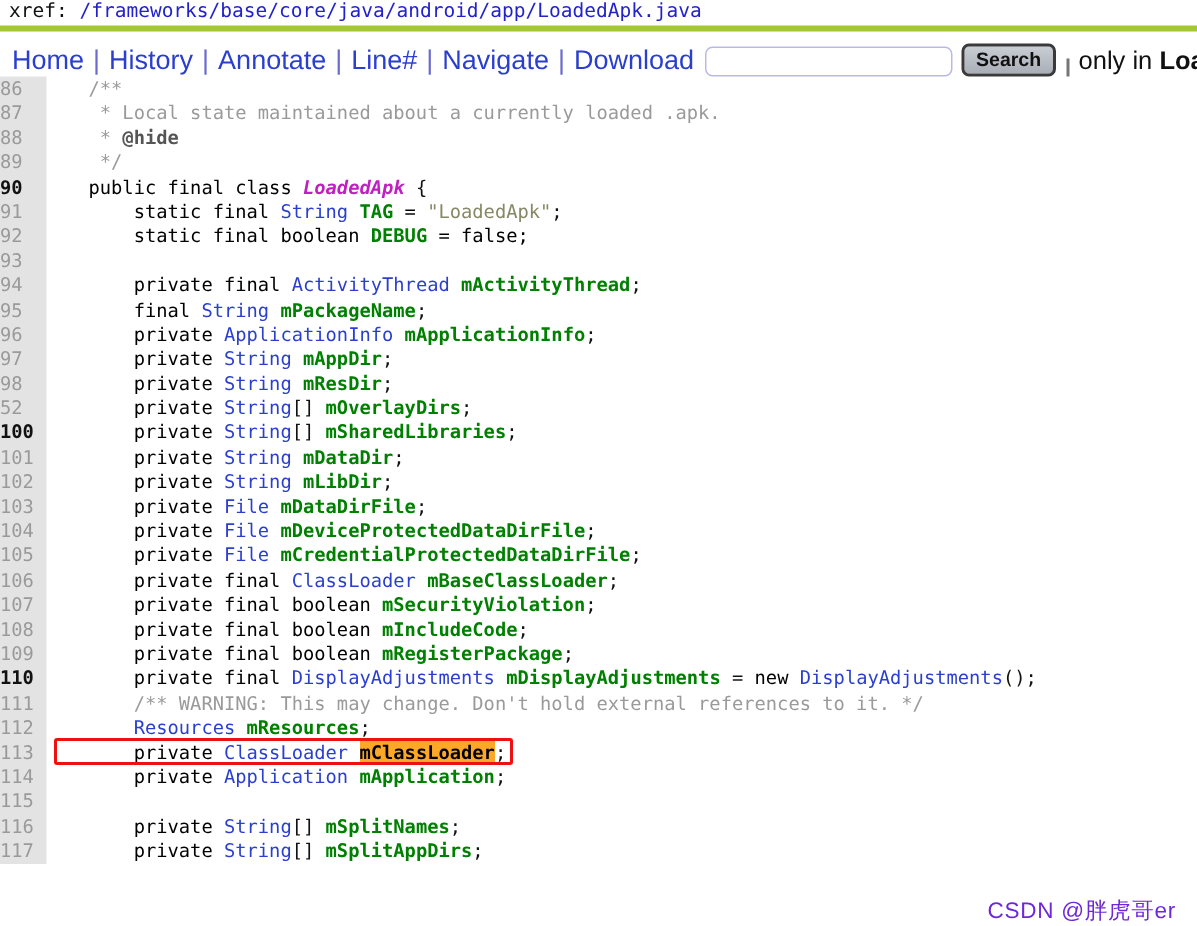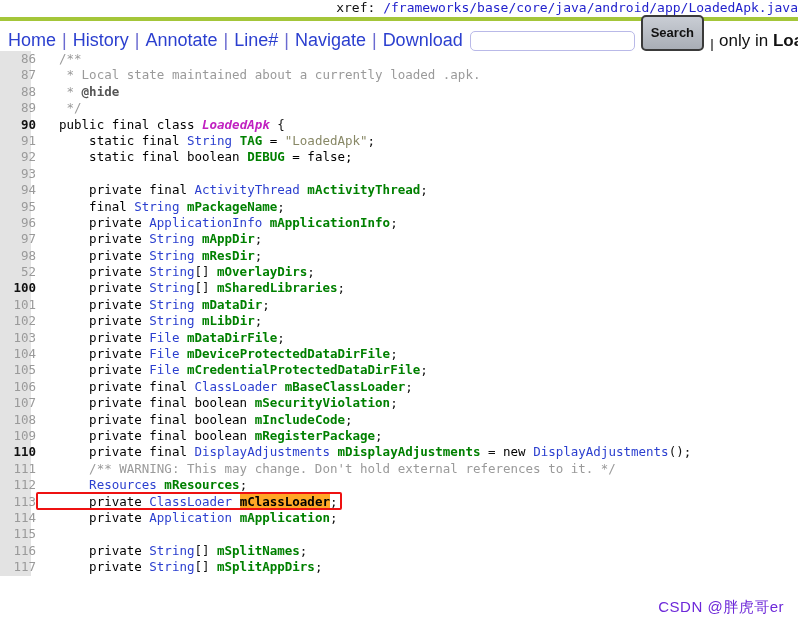--- a/index.html
+++ b/index.html
@@ -16,52 +16,52 @@
   .masthead { position: relative; height: 48px; padding: 2px 0 0 4px; }
   .logo { font-family: "DejaVu Serif", serif; font-weight: bold; font-size: 34px;
           letter-spacing: -0.5px; line-height: 40px; white-space: nowrap; }
   .logo .a-part { color: #a4c639; }
   .logo .x-part { color: #111111; }
   .logo .ver { color: #111111; font-family: "Liberation Sans", sans-serif;
                font-size: 14px; font-weight: bold; letter-spacing: 0; margin-left: 2px; }
 
   
   .xrefbar { position: relative; padding: 0 0 2px 6px; font-family: "DejaVu Sans Mono", monospace;
-             font-size: 13px; color: #1a1ab0; white-space: nowrap; text-align: right; }
+             font-size: 13px; color: #1a1ab0; white-space: nowrap; }
   .xrefbar .lbl { color: #111; }
   .xrefbar a { color: #2222cc; text-decoration: none; }
   .greenrule { height: 4px; background: #a4c639; width: 798px; }
 
   
   .navbar { display: flex; align-items: flex-end; height: 30px; padding-left: 8px;
             white-space: nowrap; font-size: 18px; }
   .navbar a { color: #2b3fcf; text-decoration: none; }
   .navbar .sep { color: #6a6ad0; margin: 0 6px; font-size: 18px; }
   .search-input { width: 175px; height: 20px; margin-left: 7px;
                   border: 1px solid #b9b9e8; border-radius: 5px;
                   font-family: "Liberation Sans", sans-serif; font-size: 12px;
                   padding: 0 4px; color: #222; background: #fff; outline: none; }
-  .search-btn { margin-left: 6px; height: 36px; padding: 0 8px;
+  .search-btn { margin-left: 6px; height: 22px; padding: 0 8px;
                 background: linear-gradient(#c9cdd4,#a9aeb6);
                 border: 2px solid #3a3a3a; border-radius: 5px;
                 font-family: "Liberation Sans", sans-serif; font-size: 13px;
                 font-weight: bold; color: #111; line-height: 16px; cursor: pointer; }
   .chk { margin-left: 7px; width: 12px; height: 12px; border: 1px solid #767676;
          background: #fff; display: inline-block; }
   .onlyin { margin-left: 6px; font-size: 17px; color: #111; }
   .onlyin b { font-weight: bold; }
 
   
   .code { position: relative; font-family: "DejaVu Sans Mono", monospace;
           font-size: 12.5px; line-height: 16.4px; }
   .gutterbg { position: absolute; left: 0; top: 0; width: 31px; height: 100%;
               background: #e3e3e3; }
   .rows { position: relative; }
   .row { display: flex; white-space: nowrap; height: 16.4px; }
-  .ln { width: 55px; min-width: 31px; text-align: right; padding-right: 19px;
+  .ln { width: 55px; min-width: 31px; text-align: left; padding-right: 19px;
         color: #9a9a9a; font-family: "DejaVu Sans Mono", monospace; font-size: 12.5px; }
   .ln.major { color: #111; font-weight: bold; }
   .src { padding-left: 4px; color: #111; }
 
   
   .kw   { color: #000; font-weight: normal; }
   .type { color: #2b3fcf; }
   .var  { color: #008000; font-weight: bold; }
   .cls  { color: #c020c0; font-weight: bold; font-style: italic; }
   .cmt  { color: #9a9a9a; }

